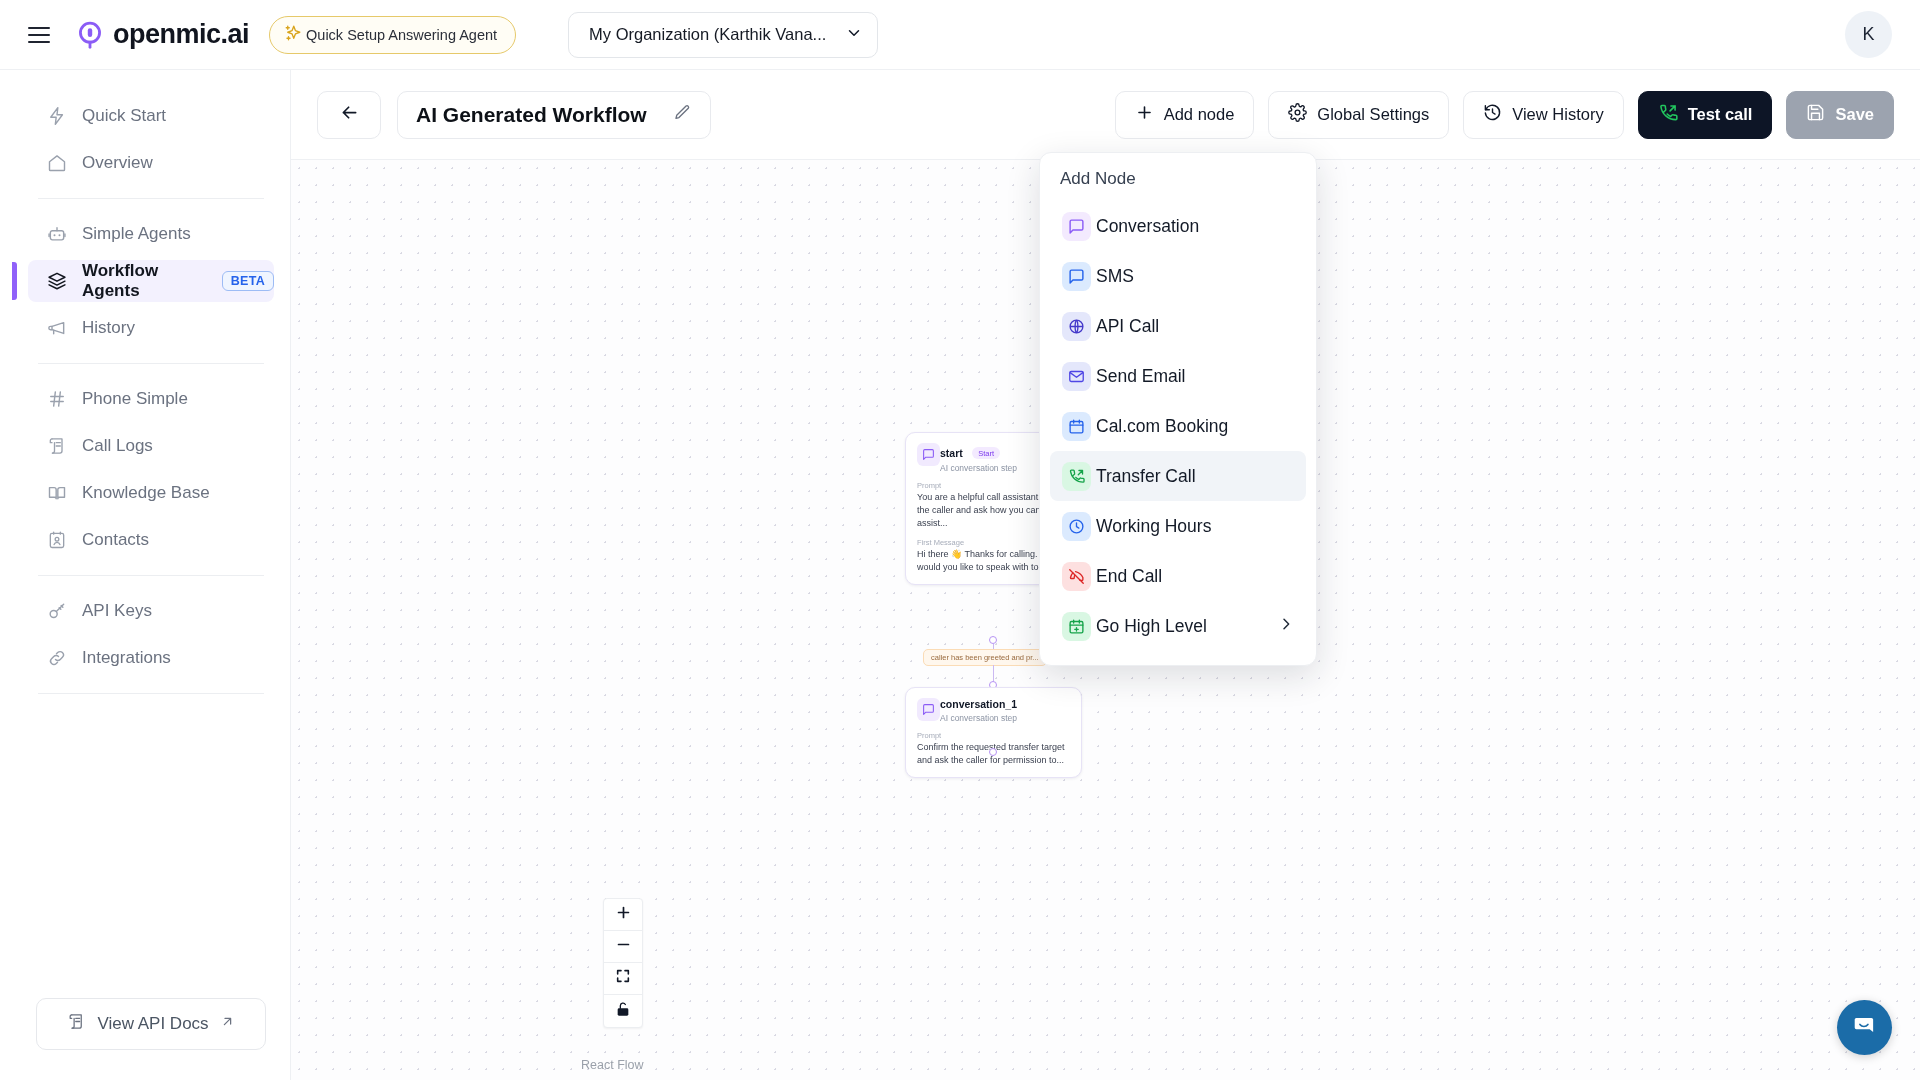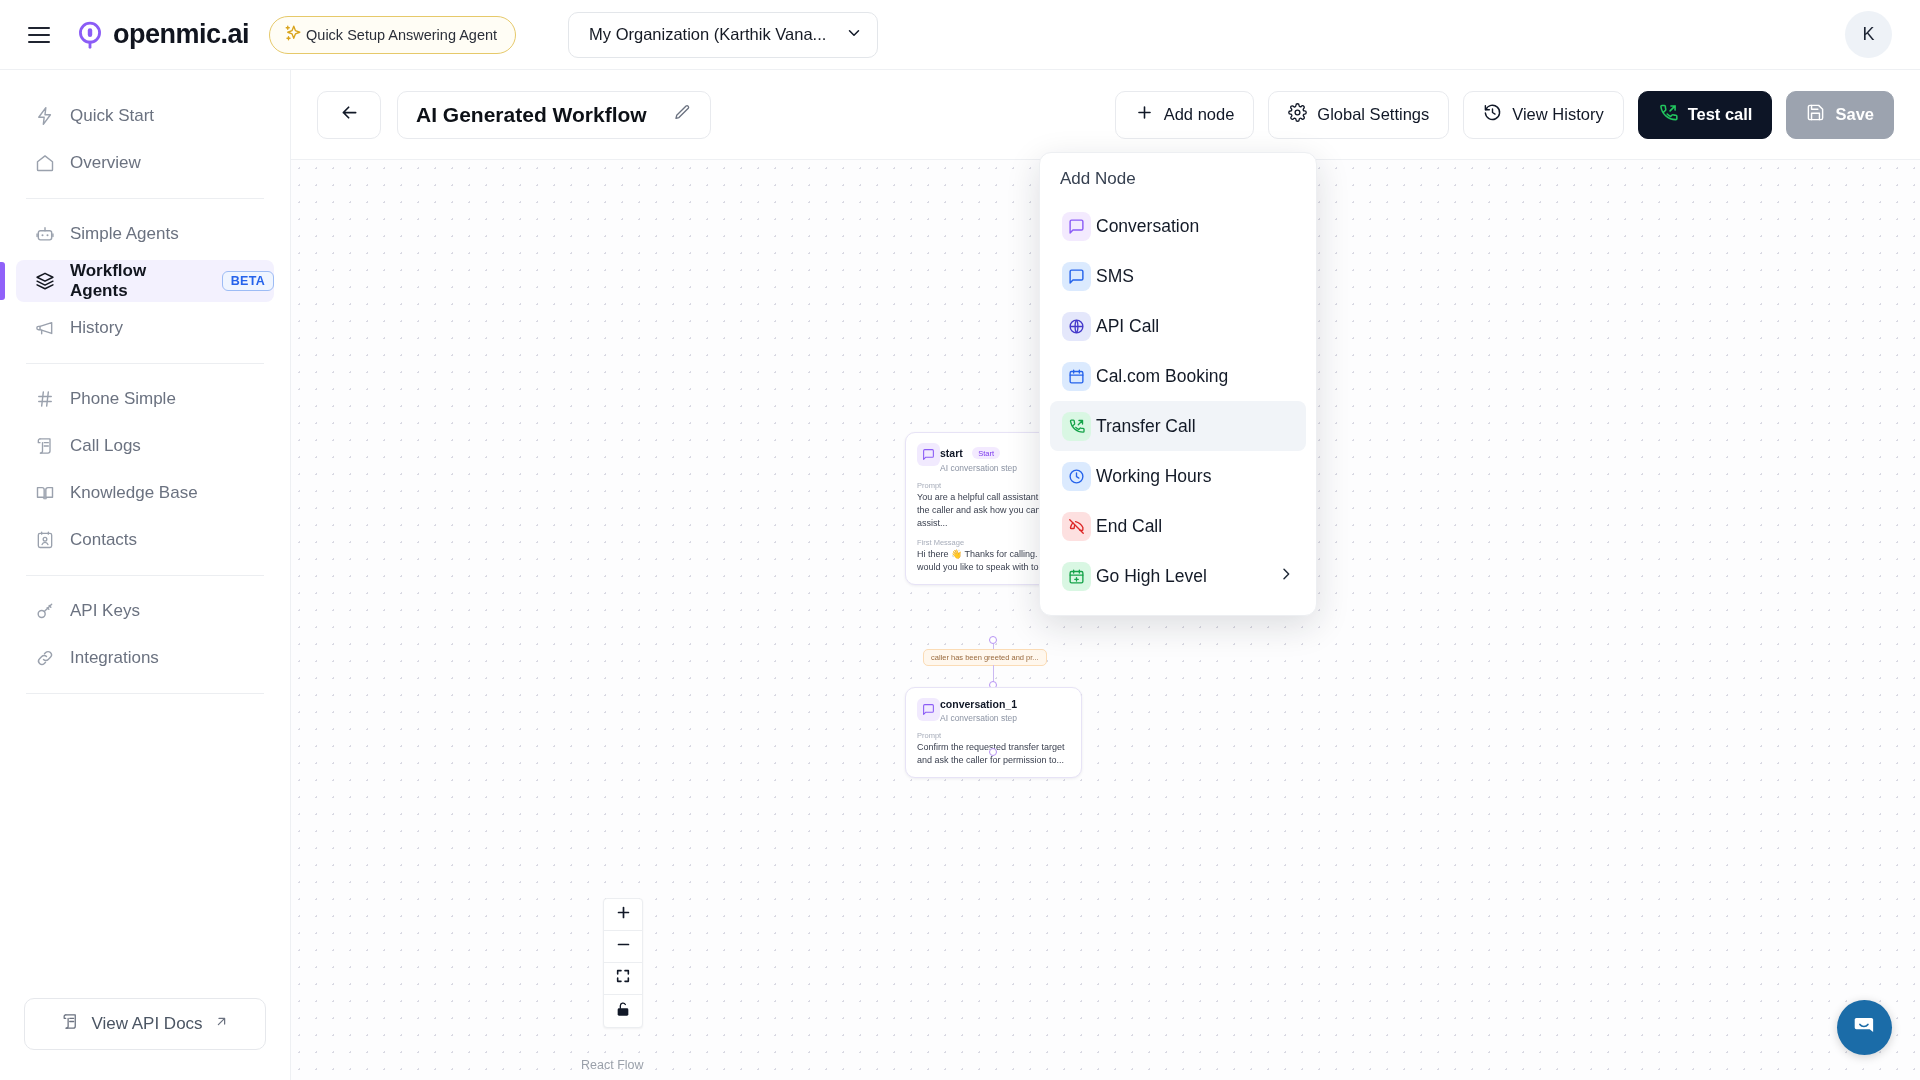--- a/index.html
+++ b/index.html
@@ -47,21 +47,21 @@
     width: 47px; height: 47px; border-radius: 50%;
     background: #eef2f7; color: #1c2433;
     display: flex; align-items: center; justify-content: center;
     font-size: 18px; cursor: pointer;
   }
 
   
   .sidebar {
     position: absolute; top: 70px; left: 0; width: 291px; height: 1010px;
     background: #fff; border-right: 1px solid #eef0f3;
-    display: flex; flex-direction: column; z-index: 30;
+    display: flex; flex-direction: column; z-index: 30; padding-left: 12px;
   }
   .nav { padding-top: 20px; flex: 1; }
   .nav-item {
     position: relative; height: 42px; margin: 5px 16px;
     display: flex; align-items: center; gap: 15px;
     padding-left: 18px; border-radius: 8px; cursor: pointer;
     color: #6b7280; font-size: 17px;
   }
   .nav-item .ico { width: 21px; height: 21px; display:flex; align-items:center; justify-content:center; flex:none; }
   .nav-item.active {
@@ -580,20 +580,29 @@
     <div class="dd-item">
       <span class="dd-ico" style="background:#e4e7fb">
         <svg width="17" height="17" viewBox="0 0 24 24" fill="none" stroke="#4338ca" stroke-width="1.9">
             <circle cx="12" cy="12" r="9"></circle>
             <path d="M3 12h18M12 3c2.6 2.8 2.6 15.2 0 18M12 3c-2.6 2.8-2.6 15.2 0 18"></path>
           </svg>
       </span>
       <span>API Call</span>
     </div>
 
+    <div class="dd-item">
+      <span class="dd-ico" style="background:#e4e7fb">
+        <svg width="17" height="17" viewBox="0 0 24 24" fill="none" stroke="#4f46e5" stroke-width="1.9" stroke-linecap="round" stroke-linejoin="round">
+            <rect x="2.5" y="5" width="19" height="14" rx="2"></rect>
+            <path d="m3 6.5 9 6.5 9-6.5"></path>
+          </svg>
+      </span>
+      <span>Send Email</span>
+    </div>
 
     <div class="dd-item">
       <span class="dd-ico" style="background:#dbeafe">
         <svg width="17" height="17" viewBox="0 0 24 24" fill="none" stroke="#2563eb" stroke-width="1.9" stroke-linecap="round" stroke-linejoin="round">
             <rect x="3" y="5" width="18" height="16" rx="2"></rect>
             <path d="M3 10h18M8 3v4M16 3v4"></path>
           </svg>
       </span>
       <span>Cal.com Booking</span>
     </div>

